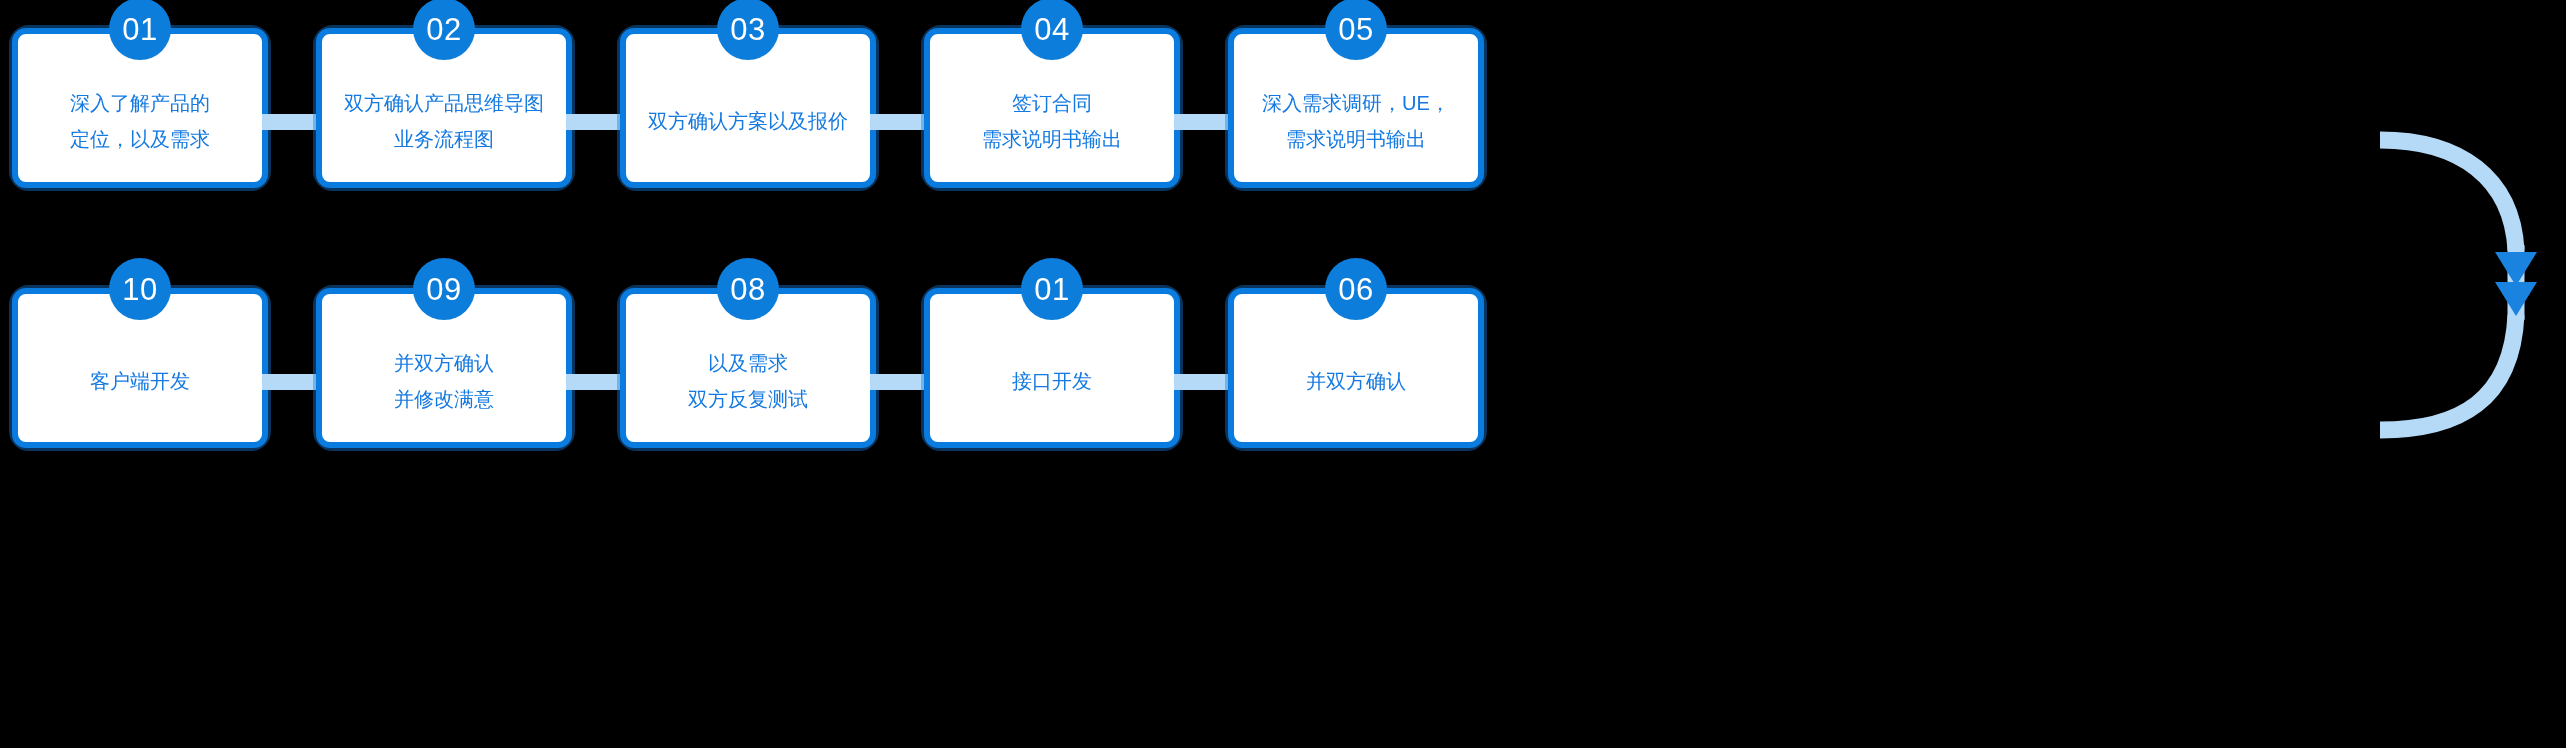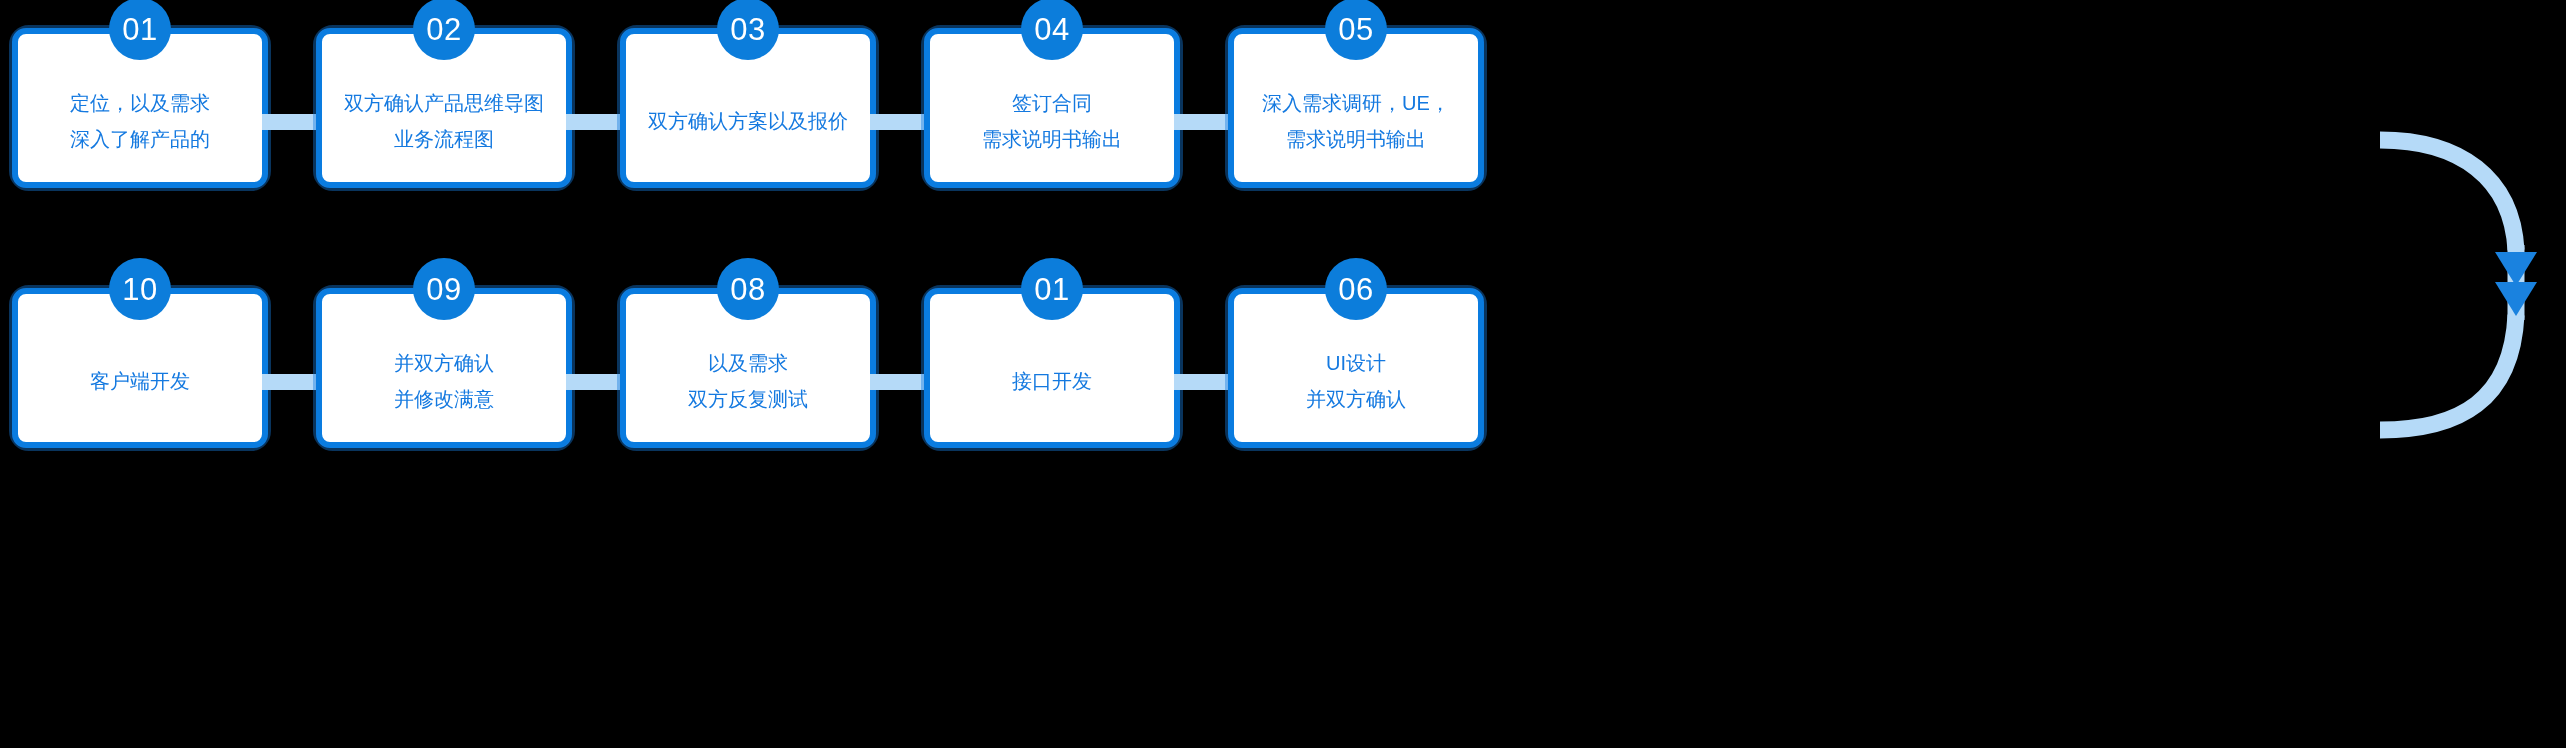--- a/index.html
+++ b/index.html
@@ -124,22 +124,22 @@
 <body>
 
 <div id="stage">
 
   <div class="row" id="row-top">
 
     <div class="node">
       <div class="card"></div>
       <div class="badge">01</div>
       <div class="label">
+        <span class="ln">深入了解产品的</span>
         <span class="ln">定位，以及需求</span>
-        <span class="ln">深入了解产品的</span>
       </div>
     </div>
 
     <div class="gap">
         <div class="bar"></div>
       </div>
 
     <div class="node">
       <div class="card"></div>
       <div class="badge">02</div>
@@ -238,21 +238,20 @@
     </div>
 
     <div class="gap">
         <div class="bar"></div>
       </div>
 
     <div class="node">
       <div class="card"></div>
       <div class="badge">06</div>
       <div class="label">
-        <span class="ln">UI设计</span>
         <span class="ln">并双方确认</span>
       </div>
     </div>
 
   </div>
 
   <svg id="wrap-curve" viewBox="0 0 186 560">
 
     <path d="M 0 40 C 80 40 132 78 136 150" fill="none" stroke="#b5daf8" stroke-width="17" stroke-linecap="butt"></path>
 

